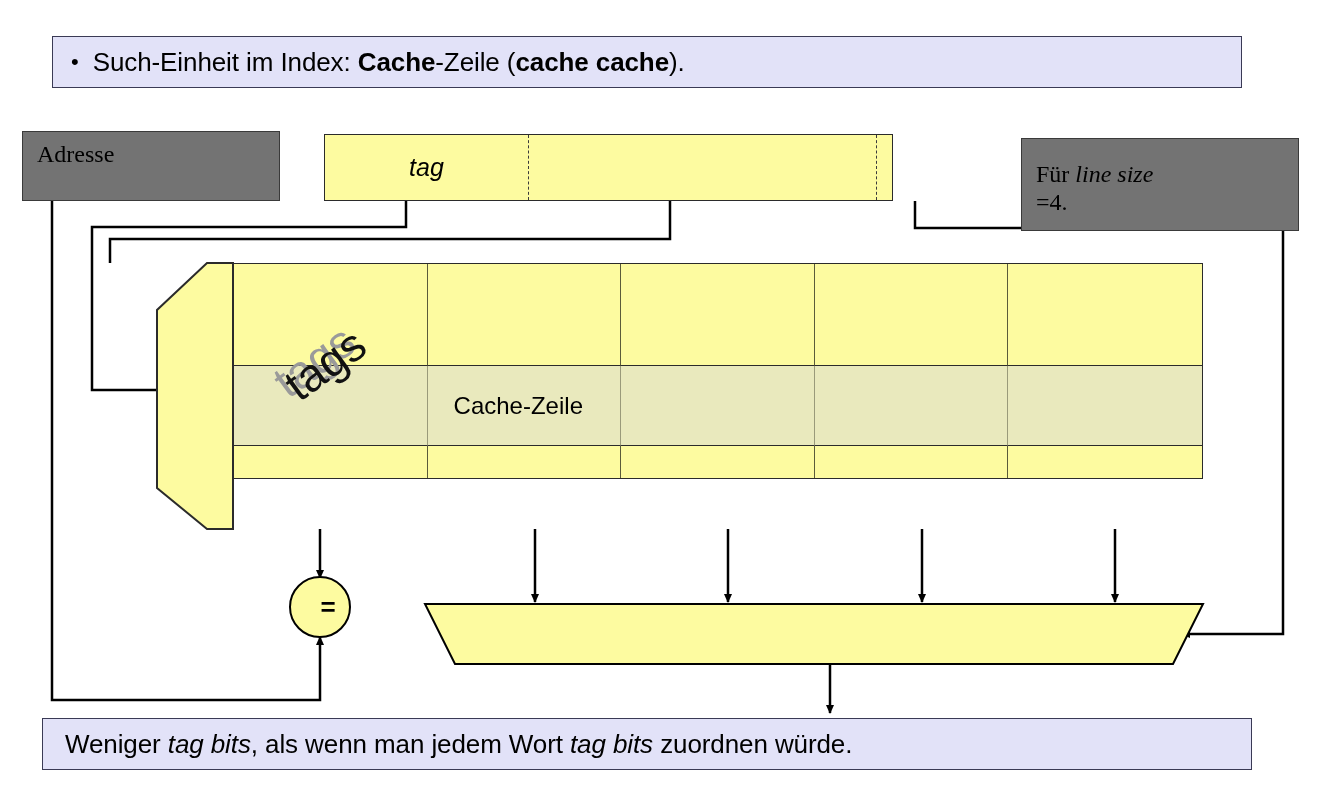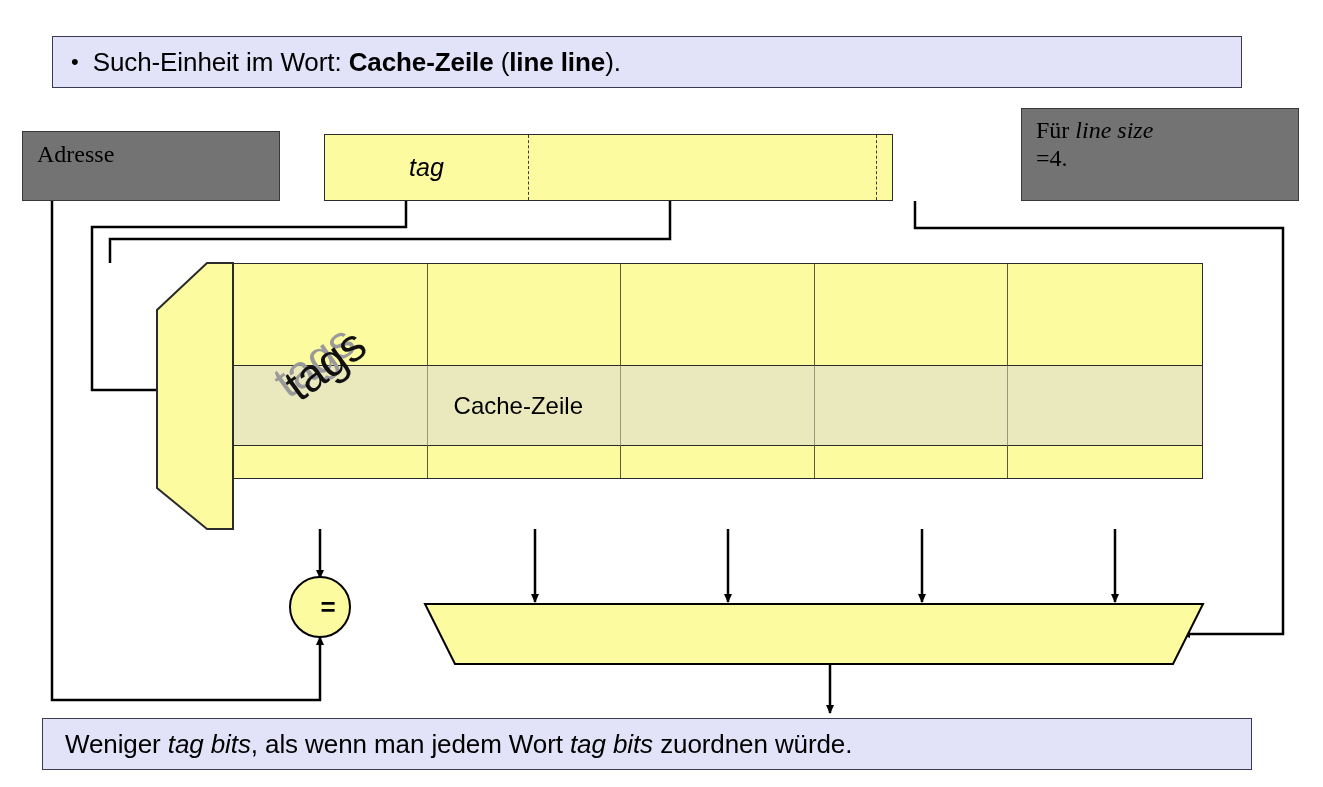--- a/index.html
+++ b/index.html
@@ -53,21 +53,21 @@
     color: #000;
     white-space: nowrap;
     letter-spacing: -0.1px;
   }
   .bullet-dot {
     font-size: 22px;
     line-height: 1;
     margin-right: 14px;
     color: #000;
   }
-  .b { font-weight: bold; }
+  .b { font-weight: normal; }
   .bi { font-weight: bold; }
   .i { font-style: italic; }
   .boxp {
     position: absolute;
     background: #737373;
     border: 1.5px solid #3a3a3a;
     box-sizing: border-box;
     font-size: 24px;
     color: #000;
     line-height: 1.18;
@@ -75,24 +75,24 @@
   }
   #adresse-box {
     left: 22px;
     top: 131px;
     width: 258px;
     height: 70px;
     padding: 8px 0 0 14px;
   }
   #linesize-box {
     left: 1021px;
-    top: 108px;
+    top: 138px;
     width: 278px;
     height: 93px;
-    padding: 7px 0 0 14px;
+    padding: 21px 0 0 14px;
   }
 
   
   #addr-field {
     position: absolute;
     left: 304px;
     top: 134px;
     width: 569px;
     height: 67px;
     background: #fdfba0;
@@ -212,21 +212,21 @@
   <path d="M 922,529 L 922,602" fill="none" stroke="#000" stroke-width="2.5" marker-end="url(#arrow)"></path>
   <path d="M 1115,529 L 1115,602" fill="none" stroke="#000" stroke-width="2.5" marker-end="url(#arrow)"></path>
 
   <path d="M 425,604 L 1203,604 L 1173,664 L 455,664 Z" fill="#fdfba0" stroke="#000" stroke-width="2"></path>
 
   <path d="M 830,664 L 830,713" fill="none" stroke="#000" stroke-width="2.5" marker-end="url(#arrow)"></path>
 </svg>
 
 <div id="header-callout" class="callout">
   <span class="bullet-dot">•</span>
-  <span class="callout-text"><span>Such-Einheit im Wort: </span><span class="bi">Cache</span><span class="b">-Zeile</span><span> (</span><span class="bi">line line</span><span>).</span></span>
+  <span class="callout-text"><span>Such-Einheit im Index: </span><span class="bi">Cache</span><span class="b">-Zeile</span><span> (</span><span class="bi">cache cache</span><span>).</span></span>
 </div>
 
 <div id="adresse-box" class="boxp">
   <span>Adresse</span>
 </div>
 
 <div id="linesize-box" class="boxp">
   <span>Für </span><span class="i">line size</span><br>
   <span>=4.</span>
 </div>

